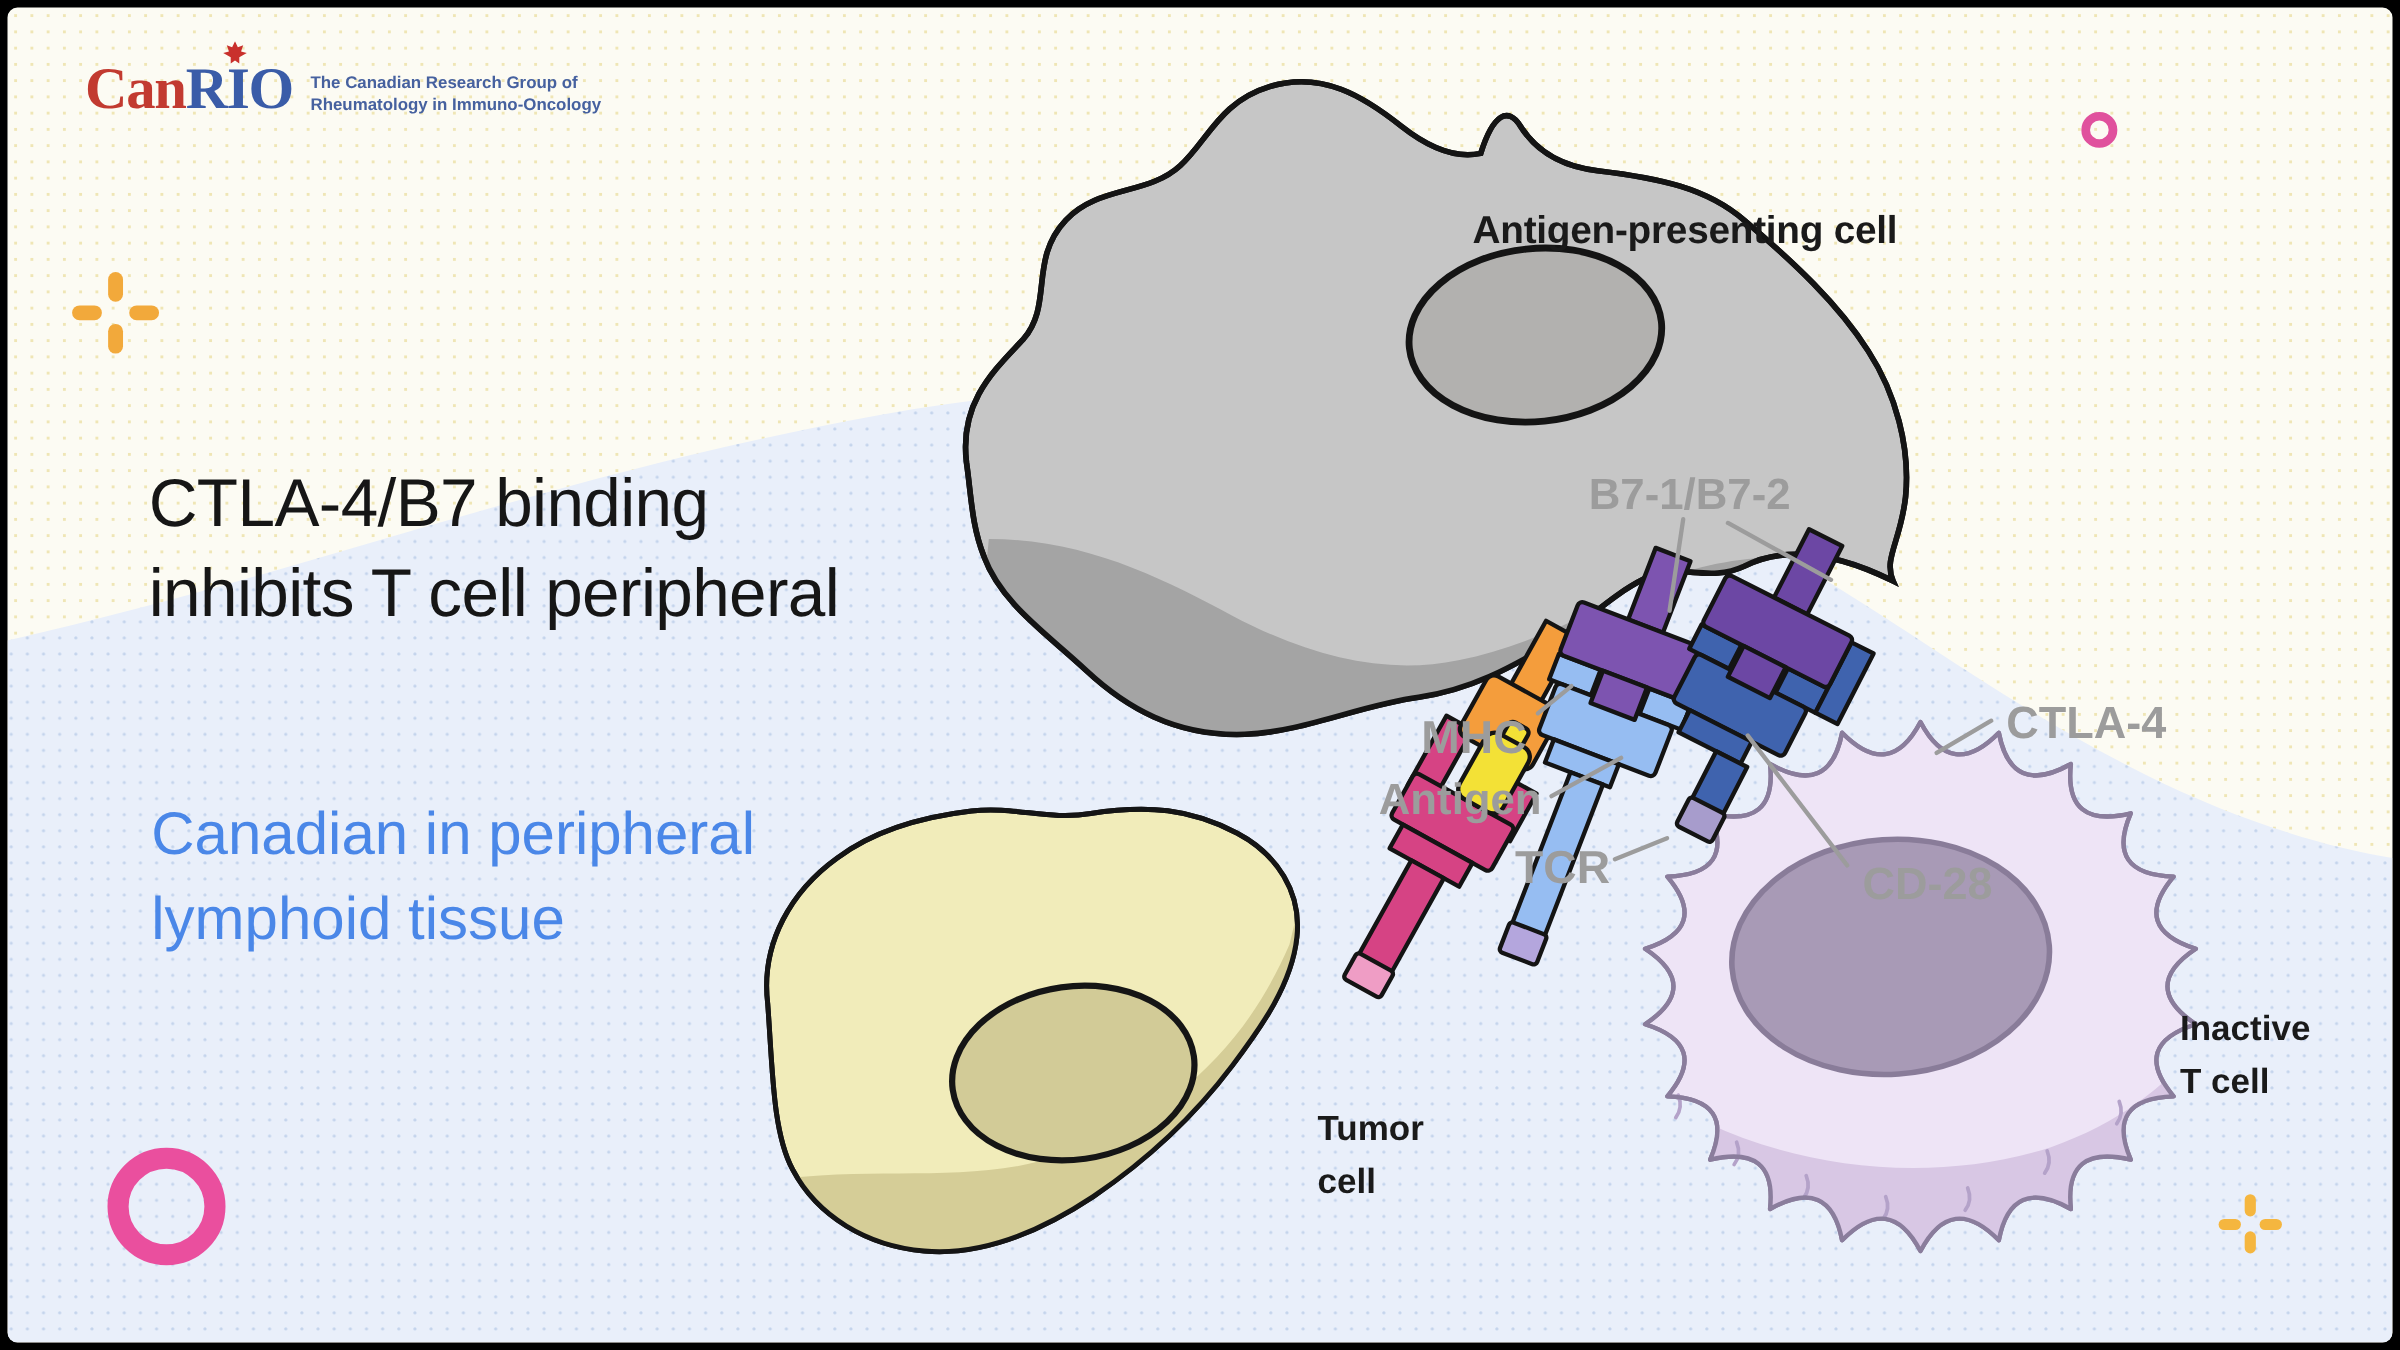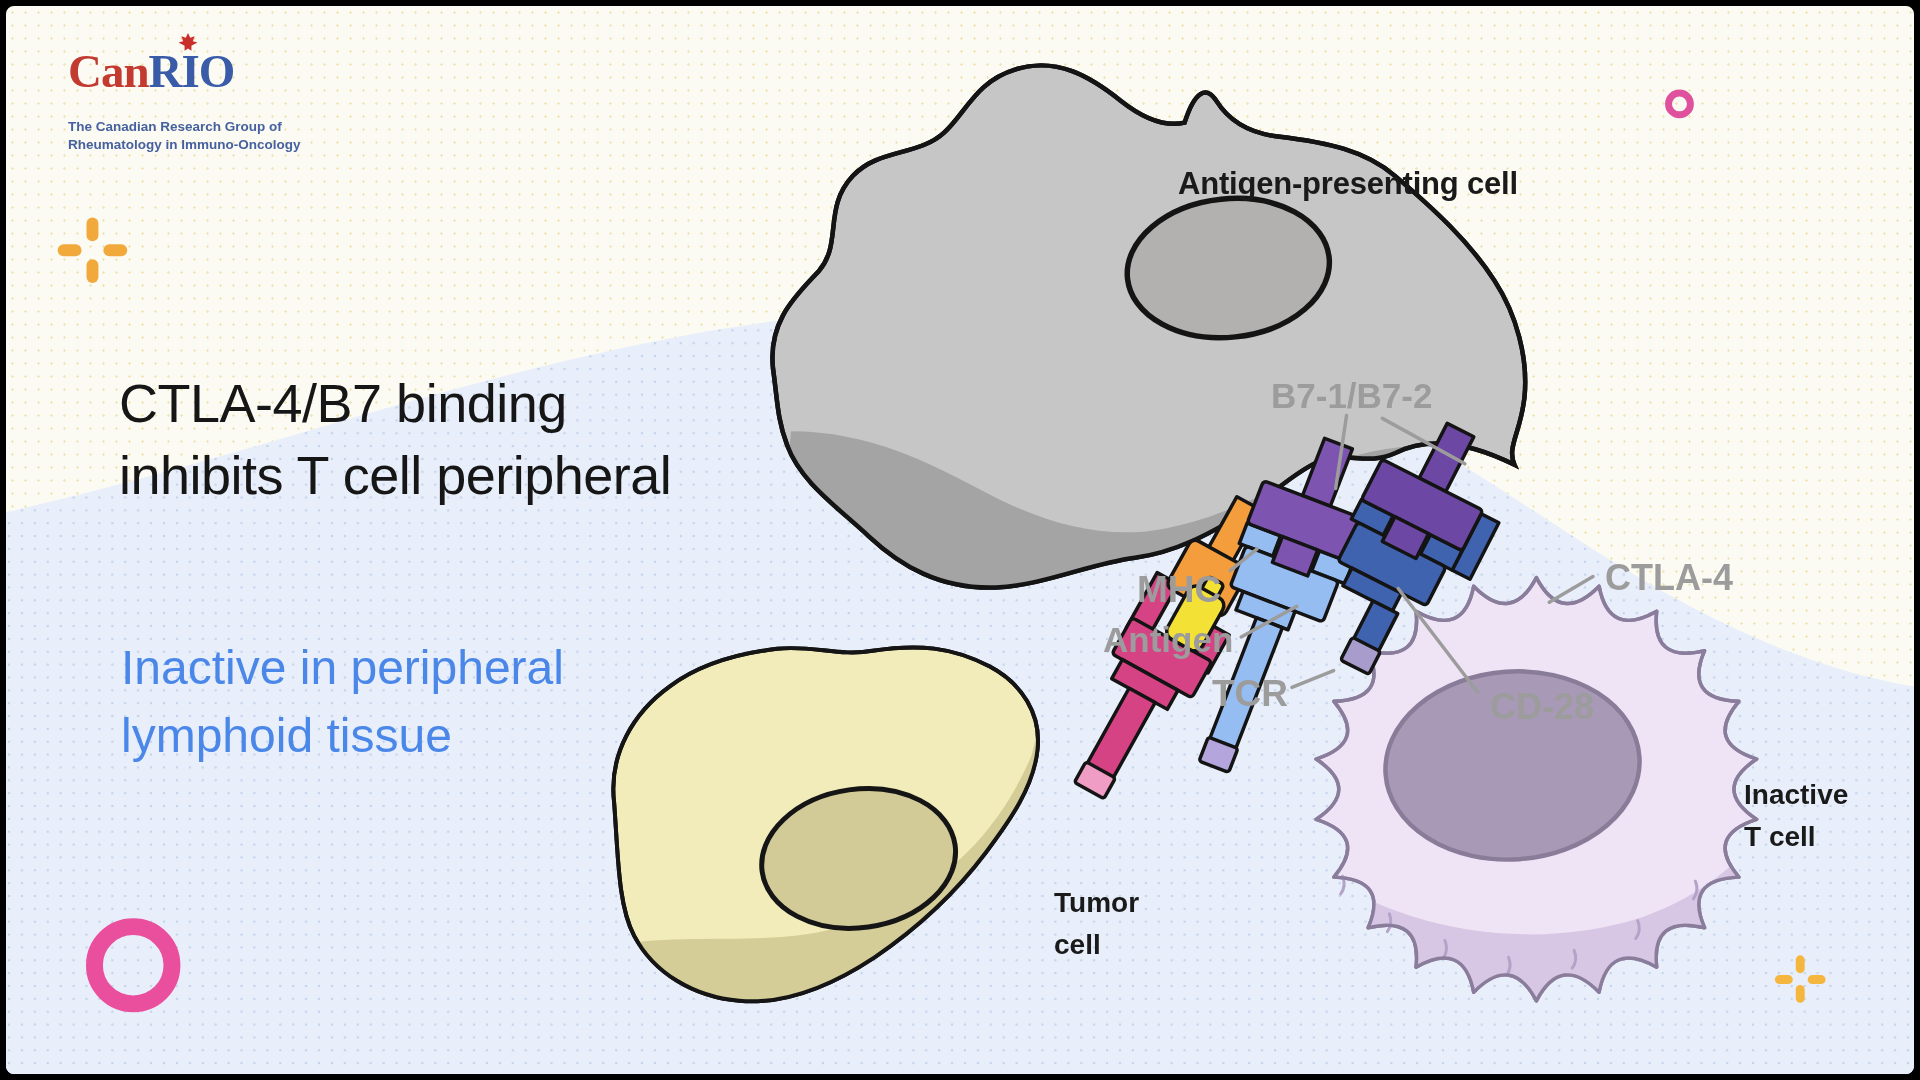--- a/index.html
+++ b/index.html
@@ -5,21 +5,21 @@
   html,body{margin:0;padding:0;background:#000;}
   .stage{
     position:relative;width:1920px;height:1080px;box-sizing:border-box;
     border:6px solid #000;border-radius:14px;overflow:hidden;
     background-color:#fcfbf3;
     background-image:radial-gradient(rgba(228,212,130,.55) 1.2px, transparent 1.4px);
     background-size:13px 13px;
     font-family:"Liberation Sans", sans-serif;
   }
   svg{position:absolute;inset:0;}
-  .abs{position:absolute;flex-direction:column;}
+  .abs{position:absolute;}
 
   
   .logo{left:62px;top:42px;display:flex;align-items:flex-start;gap:14px;}
   .logo-word{font-family:"Liberation Serif", serif;font-weight:700;font-size:47px;line-height:1;letter-spacing:-1px;white-space:nowrap;}
   .logo-can{color:#c23a30;}
   .logo-rio{color:#3a5ca8;position:relative;display:inline-block;}
   .leaf{position:absolute;left:34%;top:-15px;}
   .tagline{color:#46619f;font-size:13.5px;font-weight:600;line-height:1.3;padding-top:9px;}
 
   
@@ -30,21 +30,21 @@
   .dlabel{font-weight:700;white-space:nowrap;}
   .black{color:#1a1a1a;}
   .gray{color:#9c9c9c;}
   .lbl-apc{left:1172px;top:160px;font-size:31px;letter-spacing:-.2px;}
   .lbl-b7{left:1248px;top:370px;font-size:35px;margin-left:17px;}
   .lbl-mhc{left:1131px;top:563px;font-size:37px;}
   .lbl-antigen{left:1097px;top:614px;font-size:35px;}
   .lbl-tcr{left:1206px;top:667px;font-size:37px;}
   .lbl-ctla4{left:1599px;top:551px;font-size:36px;}
   .lbl-cd28{left:1484px;top:680px;font-size:36px;}
-  .lbl-inactive{left:1738px;top:768px;font-size:28px;line-height:1.5;}
+  .lbl-inactive{left:1738px;top:796px;font-size:28px;line-height:1.5;}
   .lbl-tumor{left:1048px;top:876px;font-size:28px;line-height:1.5;}
 </style>
 </head>
 <body>
 
 <div class="stage">
 
   <svg width="1908" height="1068" viewBox="0 0 1920 1080" preserveAspectRatio="none">
     <defs>
       <pattern id="dotsBlue" width="13" height="13" patternUnits="userSpaceOnUse">
@@ -185,21 +185,21 @@
       <div>Rheumatology in Immuno-Oncology</div>
     </div>
   </div>
 
   <div class="abs headline">
     <div>CTLA-4/B7 binding</div>
     <div>inhibits T cell peripheral</div>
   </div>
 
   <div class="abs subtitle">
-    <div>Inactive in peripheral</div>
+    <div>Canadian in peripheral</div>
     <div>lymphoid tissue</div>
   </div>
 
   <div class="abs dlabel black lbl-apc">Antigen-presenting cell</div>
   <div class="abs dlabel gray lbl-b7">B7-1/B7-2</div>
   <div class="abs dlabel gray lbl-mhc">MHC</div>
   <div class="abs dlabel gray lbl-antigen">Antigen</div>
   <div class="abs dlabel gray lbl-tcr">TCR</div>
   <div class="abs dlabel gray lbl-ctla4">CTLA-4</div>
   <div class="abs dlabel gray lbl-cd28">CD-28</div>

